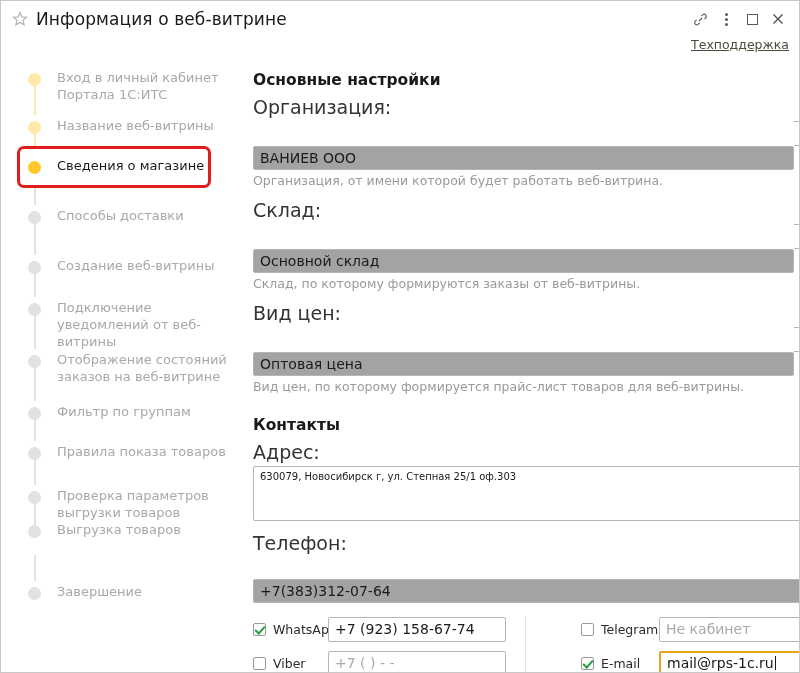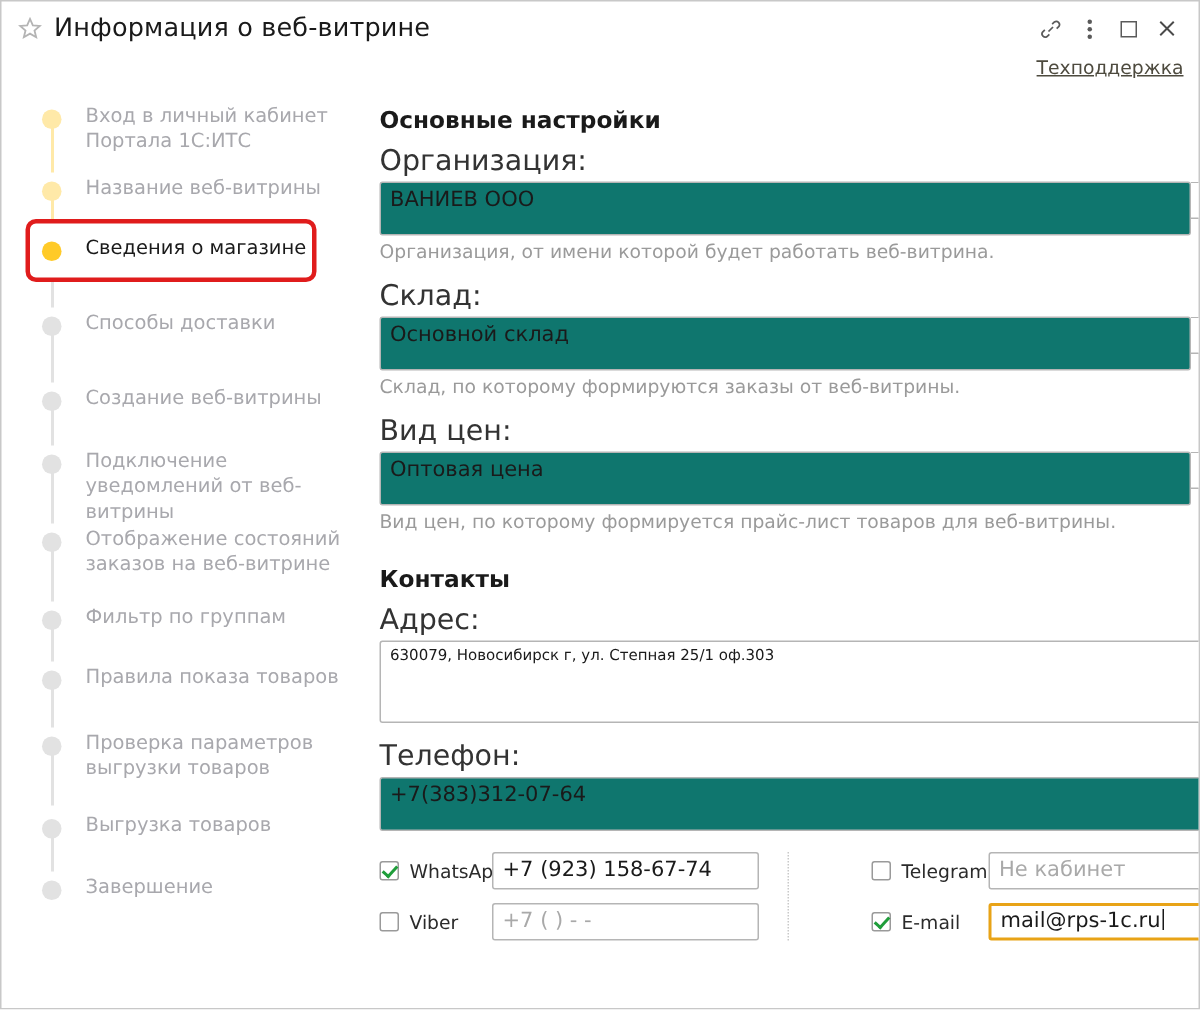--- a/index.html
+++ b/index.html
@@ -154,31 +154,32 @@
     margin: 0 0 3px 0;
   }
   .hint {
     font-size: 12.5px;
     color: #9a9a9a;
     margin: 3px 0 11px 0;
   }
   .input-row { display: flex; align-items: stretch; }
   .text-input {
     flex: 1 1 auto;
-    height: 36px;
+    height: 24px;
     line-height: 23px;
     border: 1px solid #b5b5b5;
     border-radius: 2px;
-    background: #0f766e;
+    background: #a3a3a3;
     padding: 0 6px;
     font-size: 14px;
     color: #1a1a1a;
     box-sizing: border-box;
     white-space: nowrap;
     overflow: hidden;
+    margin-top: 25px;
   }
   .combo-btn {
     width: 19px;
     height: 25px;
     border: 1px solid #b5b5b5;
     border-left: none;
     border-radius: 0 2px 2px 0;
     background: #ffffff;
     display: flex; align-items: center; justify-content: center;
     box-sizing: border-box;
@@ -415,21 +416,21 @@
         <div class="step pending" style="position: absolute; top: 384px; left: 0px; right: 0px;">
           <span class="step-dot"></span>
           <span class="step-label">Правила показа товаров</span>
         </div>
         <div class="connector" style="top: 444px; height: 34px;"></div>
         <div class="step pending" style="position: absolute; top: 428px; left: 0px; right: 0px;">
           <span class="step-dot"></span>
           <span class="step-label">Проверка параметров выгрузки товаров</span>
         </div>
         <div class="connector" style="top: 496px; height: 26px;"></div>
-        <div class="step pending" style="position: absolute; top: 483px; left: 0px; right: 0px;">
+        <div class="step pending" style="position: absolute; top: 462px; left: 0px; right: 0px;">
           <span class="step-dot"></span>
           <span class="step-label">Выгрузка товаров</span>
         </div>
         <div class="step pending" style="position: absolute; top: 524px; left: 0px; right: 0px;">
           <span class="step-dot"></span>
           <span class="step-label">Завершение</span>
         </div>
       </div>
 
     <div class="main">

